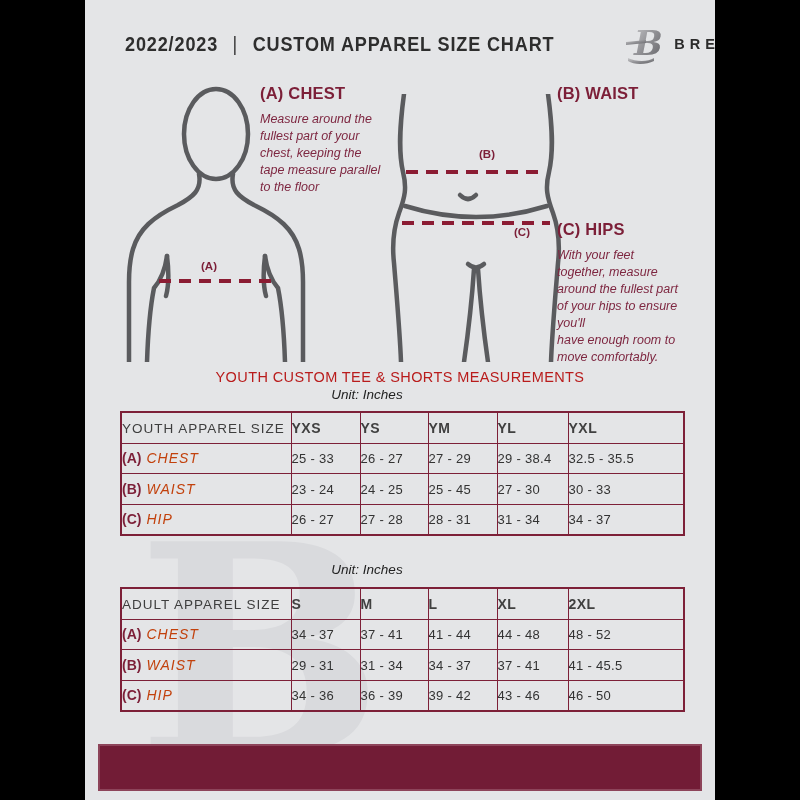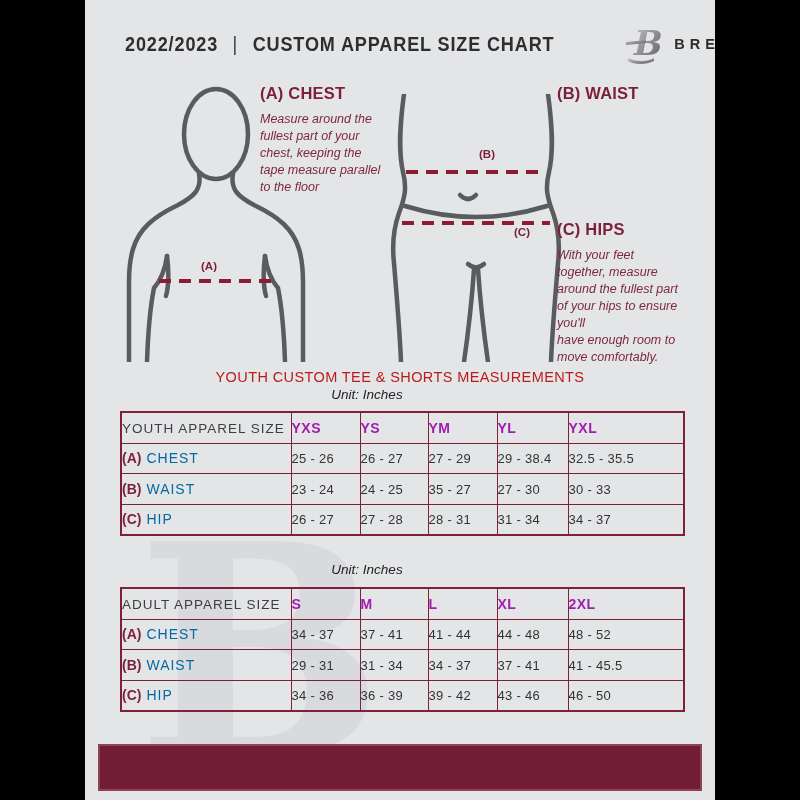--- a/index.html
+++ b/index.html
@@ -71,23 +71,23 @@
   table.size-table{
     border-collapse:collapse;table-layout:fixed;width:563px;
     border:2px solid #7d2038;
   }
   table.size-table td{
     border:1.5px solid #7d2038;height:29.5px;text-align:left;
     vertical-align:middle;padding:0;margin-left:38px;
   }
   td.col-label{text-align:left;padding-left:16px;}
   .hdr-label{font-size:13.5px;letter-spacing:1px;color:#3e3e3e;}
-  .hdr-size{font-weight:bold;font-size:14px;color:#a21caf;letter-spacing:0.5px;}
+  .hdr-size{font-weight:bold;font-size:14px;color:#404040;letter-spacing:0.5px;}
   .row-prefix{font-weight:bold;font-size:14px;color:#7c1f38;}
-  .row-label{font-size:14px;color:#0369a1;letter-spacing:1px;margin-left:5px;}
+  .row-label{font-size:14px;color:#c2410c;letter-spacing:1px;margin-left:5px;font-style:italic;}
   .cell-val{font-size:13px;color:#333;letter-spacing:0.3px;}
   
   .footer-bar{
     position:absolute;left:13px;top:744px;width:604px;height:47px;z-index:2;
     background:#721c36;
     box-shadow:inset 0 0 0 2px rgba(235,215,220,0.22);
   }
   
   .body-stroke{fill:none;stroke:#5a5b5e;stroke-width:4.5;stroke-linecap:round;}
   .dash-stroke{fill:none;stroke:#8b1c33;stroke-width:4;stroke-dasharray:12 8;}
@@ -192,33 +192,33 @@
         <td><span class="hdr-size">YXS</span></td>
         <td><span class="hdr-size">YS</span></td>
         <td><span class="hdr-size">YM</span></td>
         <td><span class="hdr-size">YL</span></td>
         <td><span class="hdr-size">YXL</span></td>
       </tr>
       <tr>
         <td class="col-label">
           <span class="row-prefix">(A)</span><span class="row-label">CHEST</span>
         </td>
-        <td><span class="cell-val">25 - 26</span></td>
+        <td><span class="cell-val">25 - 33</span></td>
         <td><span class="cell-val">26 - 27</span></td>
         <td><span class="cell-val">27 - 29</span></td>
         <td><span class="cell-val">29 - 38.4</span></td>
         <td><span class="cell-val">32.5 - 35.5</span></td>
       </tr>
       <tr>
         <td class="col-label">
           <span class="row-prefix">(B)</span><span class="row-label">WAIST</span>
         </td>
         <td><span class="cell-val">23 - 24</span></td>
         <td><span class="cell-val">24 - 25</span></td>
-        <td><span class="cell-val">35 - 27</span></td>
+        <td><span class="cell-val">25 - 45</span></td>
         <td><span class="cell-val">27 - 30</span></td>
         <td><span class="cell-val">30 - 33</span></td>
       </tr>
       <tr>
         <td class="col-label">
           <span class="row-prefix">(C)</span><span class="row-label">HIP</span>
         </td>
         <td><span class="cell-val">26 - 27</span></td>
         <td><span class="cell-val">27 - 28</span></td>
         <td><span class="cell-val">28 - 31</span></td>

